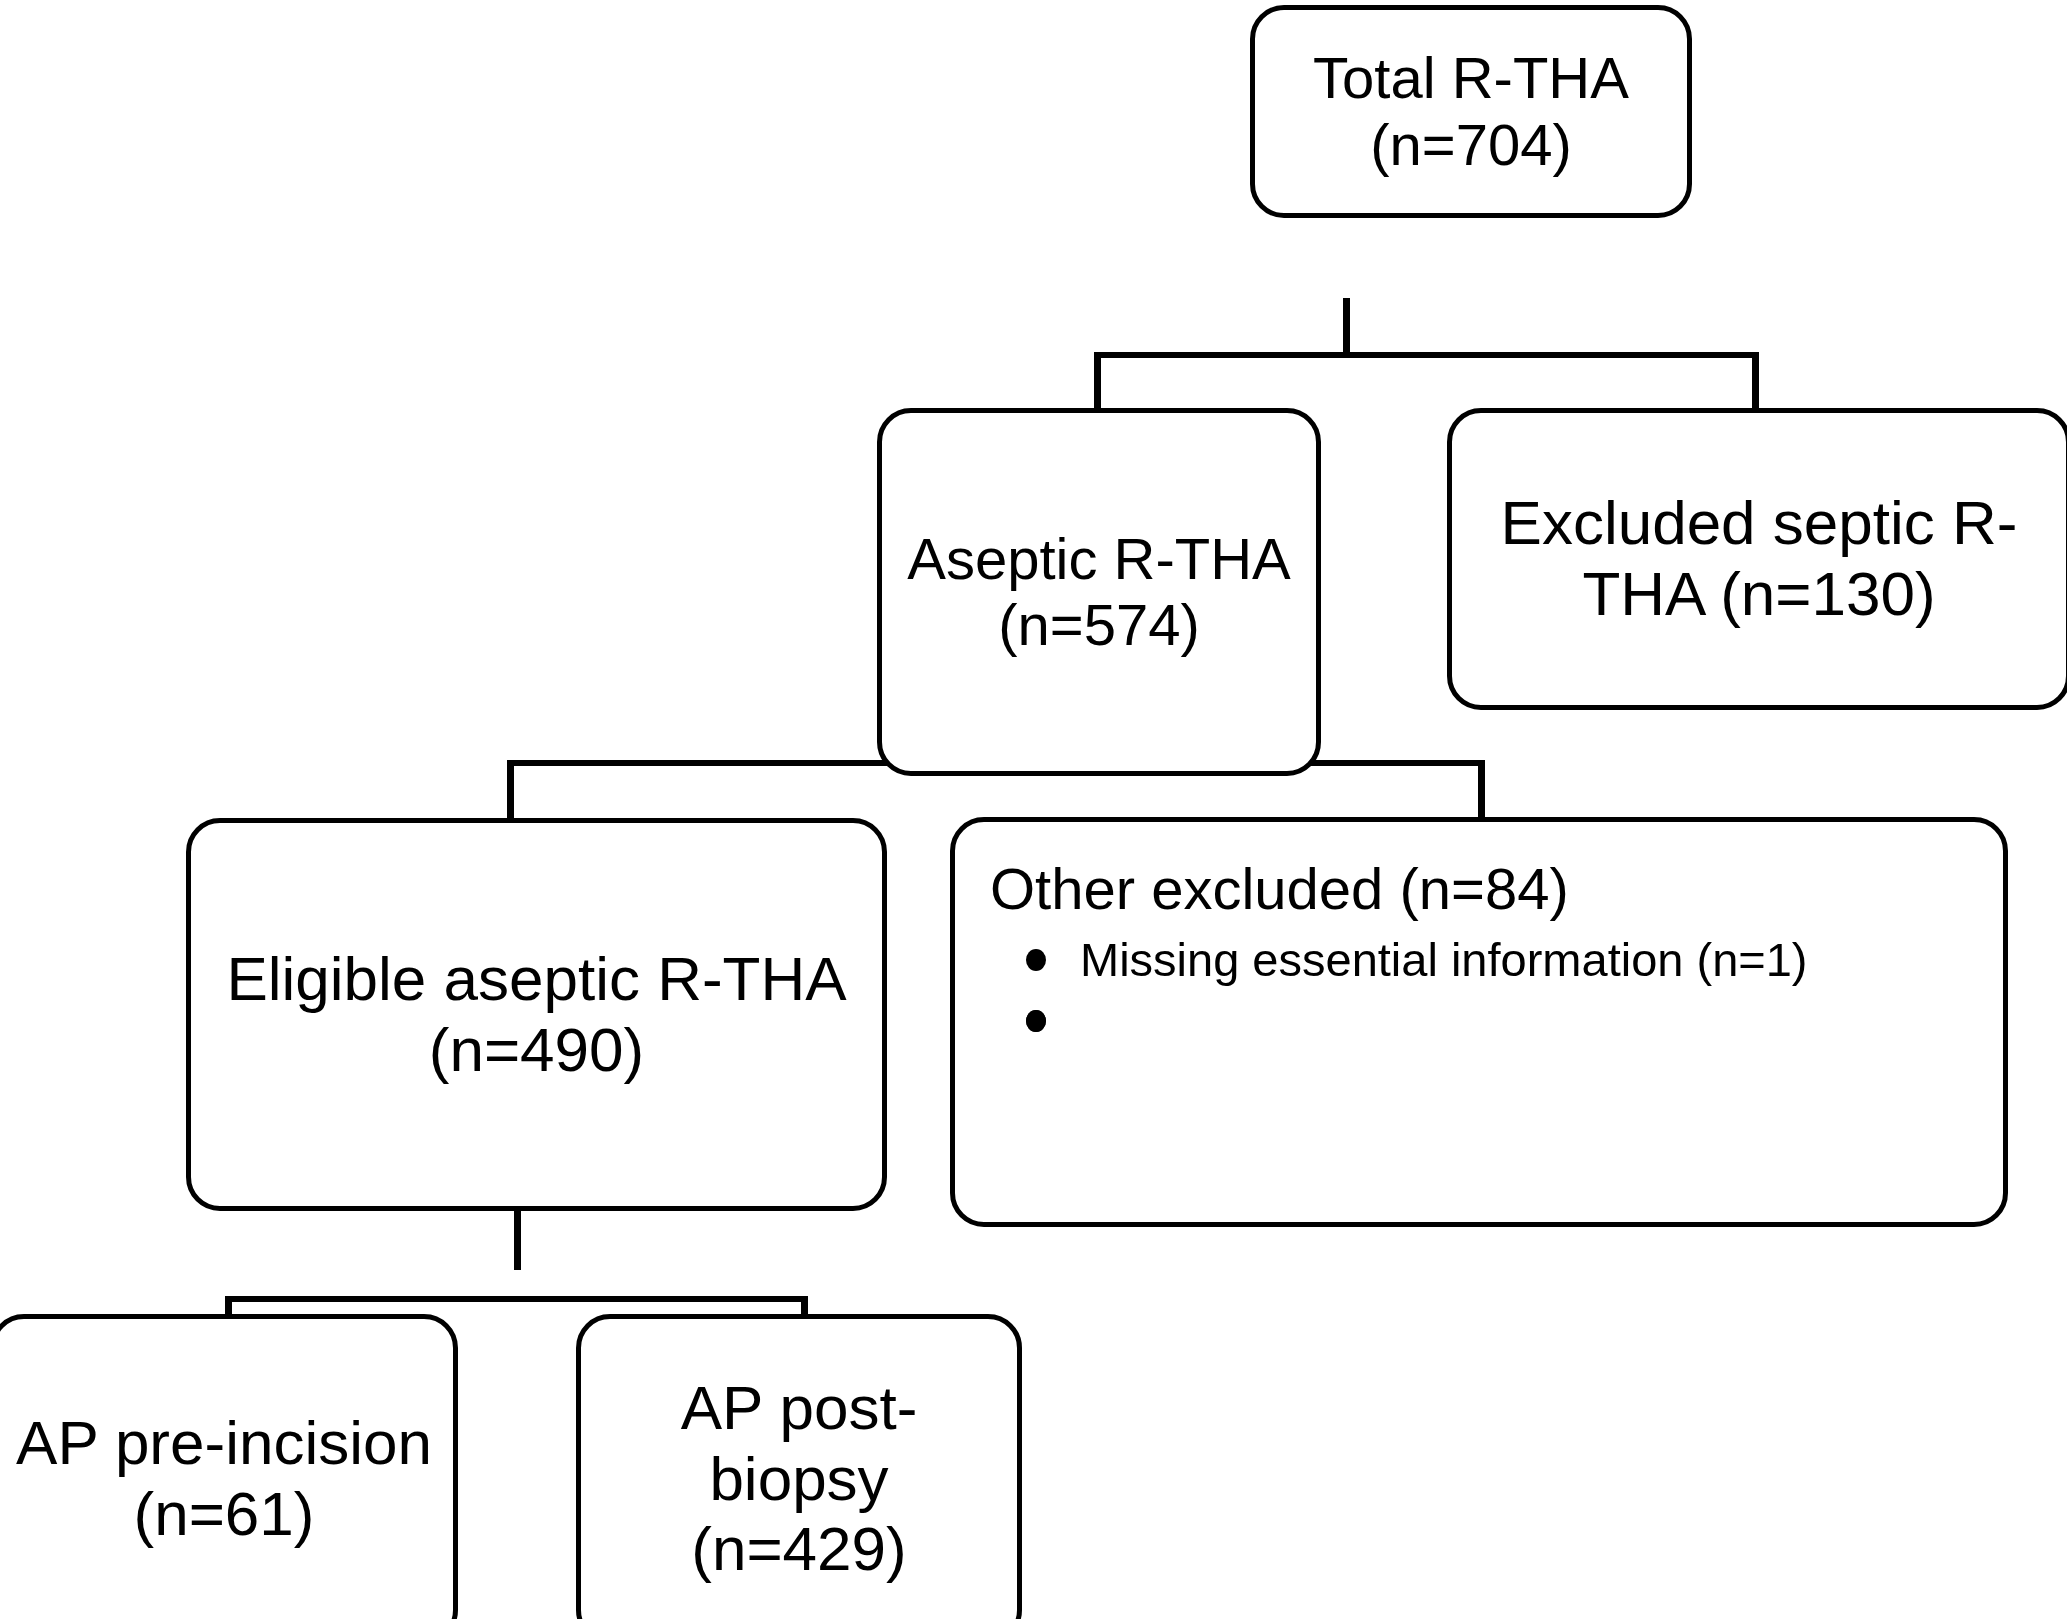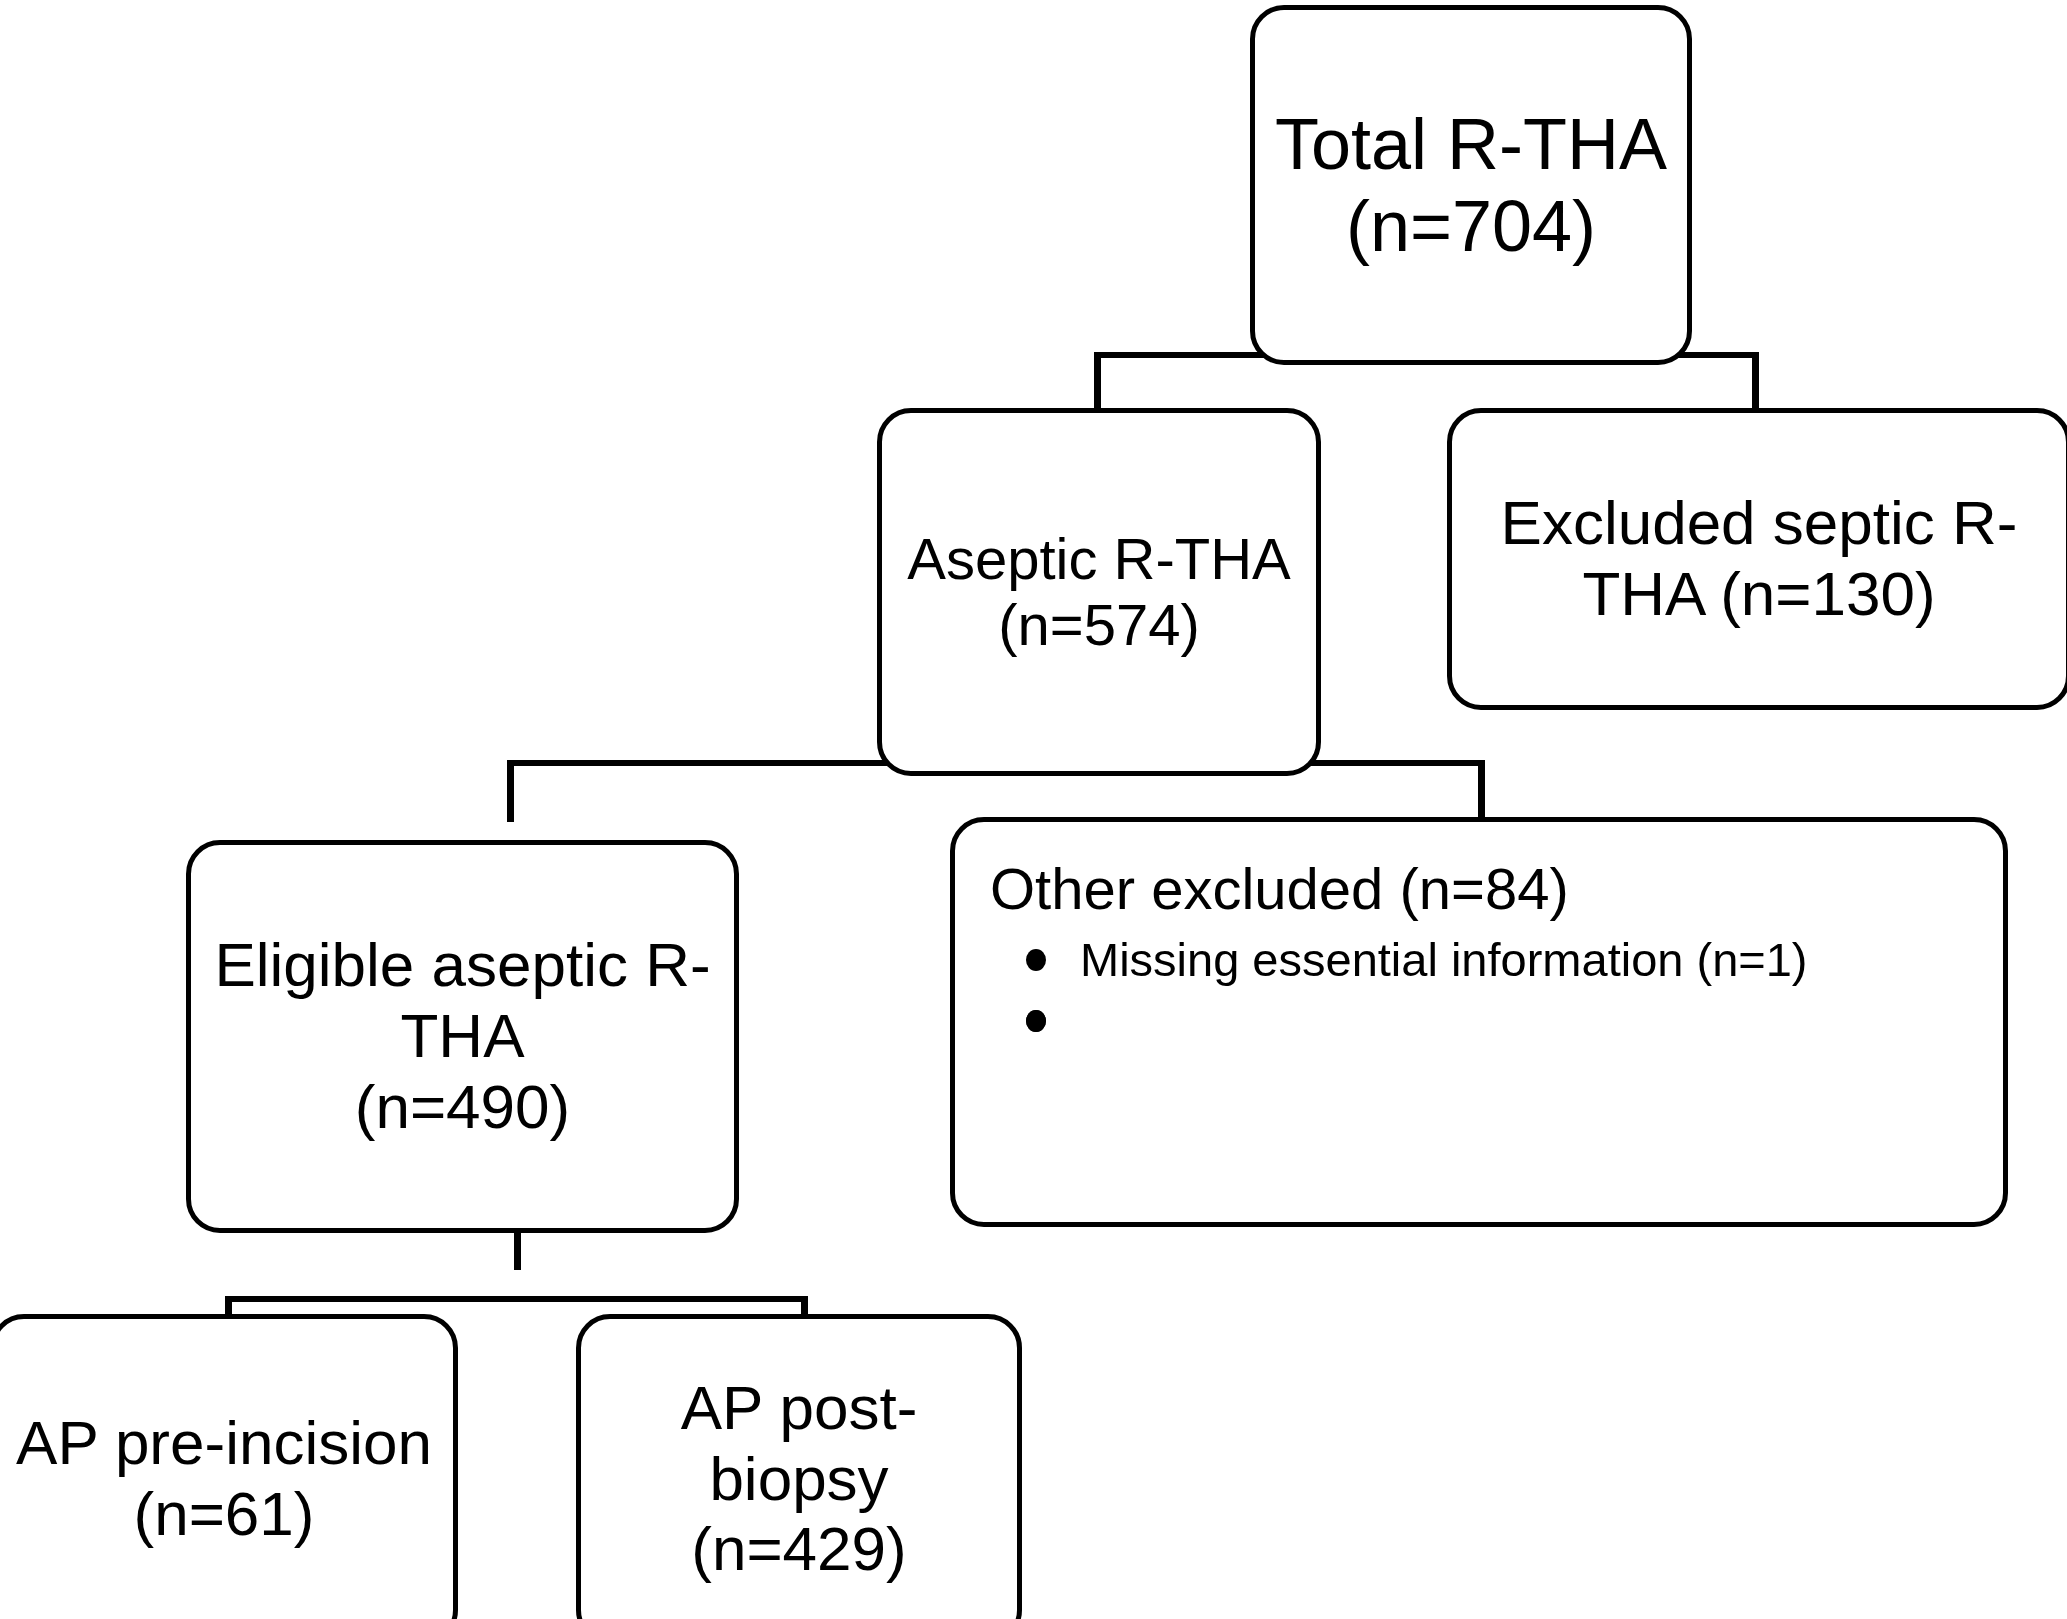--- a/index.html
+++ b/index.html
@@ -29,24 +29,24 @@
     line-height: 1.14;
     z-index: 2;
   }
   .node .label {
     display: block;
     padding: 0 14px;
     white-space: pre-line;
   }
 
   
-  #node-total       { left: 1250px; top: 5px;    width: 442px;  height: 360px; font-size: 72px; }
+  #node-total       { left: 1250px; top: 5px;    width: 442px;  height: 213px; font-size: 58px; }
   #node-aseptic     { left: 877px;  top: 408px;  width: 444px;  height: 368px; font-size: 58px; }
   #node-septic      { left: 1447px; top: 408px;  width: 624px;  height: 302px; font-size: 62px; }
-  #node-eligible    { left: 186px;  top: 818px;  width: 553px;  height: 393px; font-size: 62px; margin-top: 22px; }
+  #node-eligible    { left: 186px;  top: 818px;  width: 701px;  height: 393px; font-size: 62px; }
   #node-other       { left: 950px;  top: 817px;  width: 1058px; height: 410px;
                       display: block; text-align: left; padding: 38px 26px 0 35px; }
   #node-preincision { left: -10px;  top: 1314px; width: 468px;  height: 330px; font-size: 62px; }
   #node-postbiopsy  { left: 576px;  top: 1314px; width: 446px;  height: 330px; font-size: 62px; }
 
   
   .other-title {
     font-size: 58px;
     line-height: 1.0;
     margin: 0 0 18px 0;

